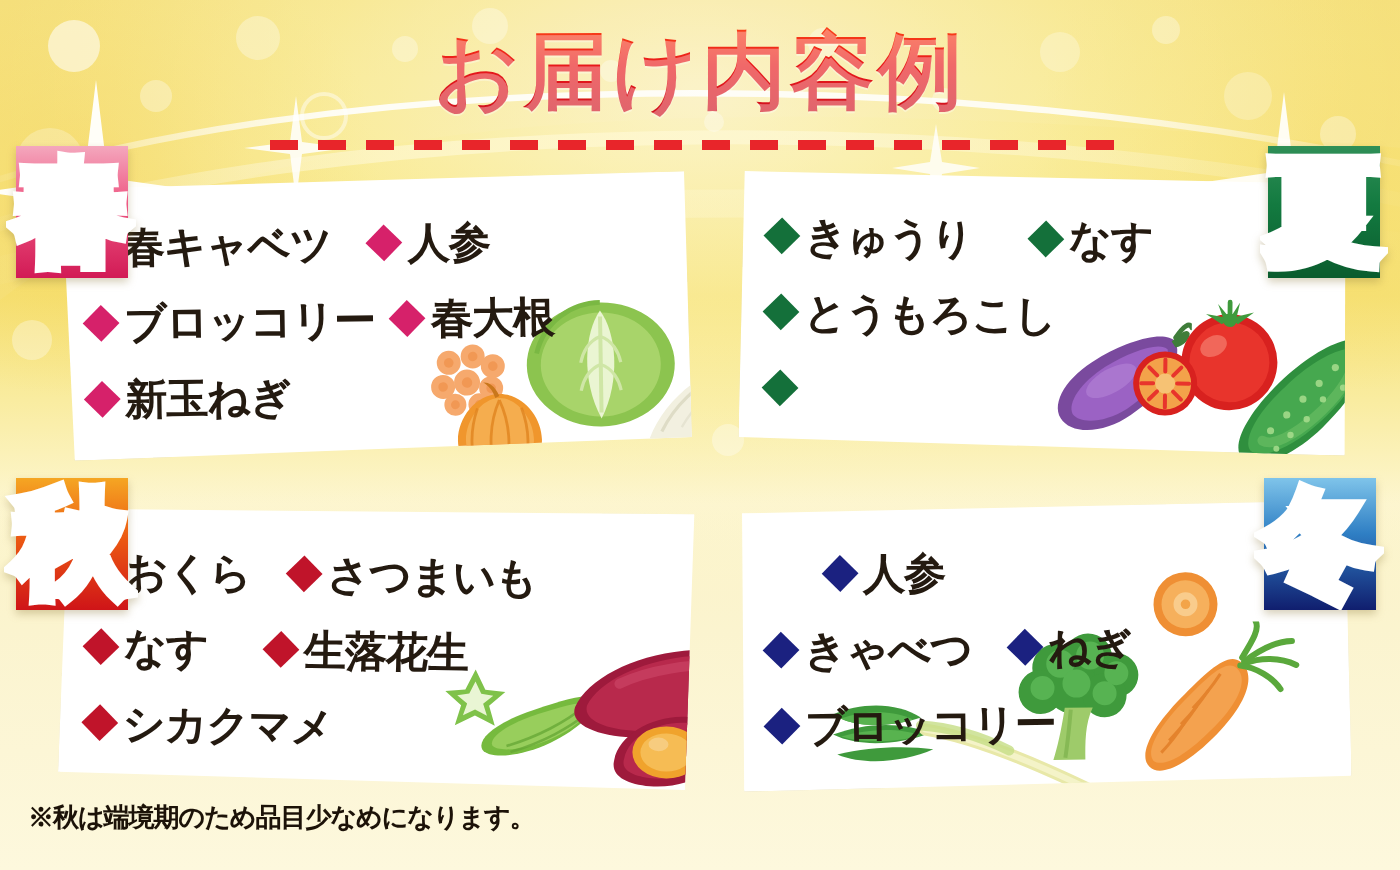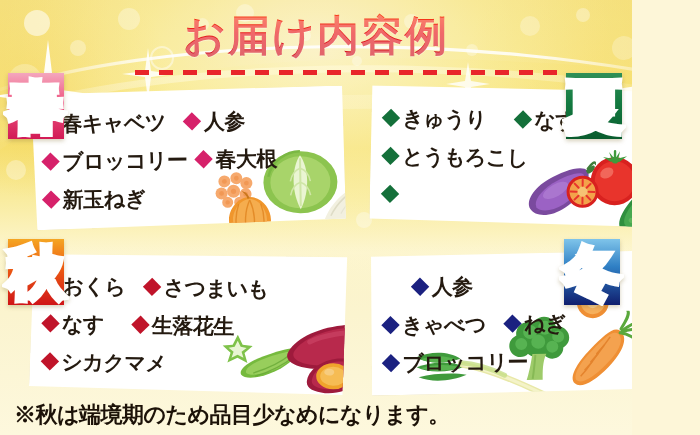--- a/index.html
+++ b/index.html
@@ -1,21 +1,21 @@
 <!DOCTYPE html>
 <html lang="ja"><head>
 <meta charset="utf-8">
 <style>
   html,body{margin:0;padding:0;}
   body{
     width:700px;height:435px;overflow:hidden;
     font-family:"DejaVu Serif", serif;
     background:#fdf6d8;
   }
-  #stage{position:relative;width:632px;height:435px;overflow:hidden;}
+  #stage{position:relative;width:700px;height:435px;overflow:hidden;}
 
   
   .bg-base{
     position:absolute;inset:0;
     background:
       linear-gradient(to bottom,
         #f5e07a 0%, #f7e684 18%, #f6e176 34%,
         #f9ecA0 46%, #fdf6cf 58%, #fbf3c4 72%,
         #fdf7d6 86%, #fdf8e0 100%);
   }
@@ -118,22 +118,22 @@
   .badge-spring span{background:linear-gradient(to bottom,#f4a7bd 0%,#ef5d87 40%,#d21a55 100%);}
   .badge-summer{right:10px;top:78px;}
   .badge-summer span{background:linear-gradient(to bottom,#2f8f57 0%,#137a40 45%,#0a5c2e 100%);}
   .badge-autumn{left:8px;top:244px;}
   .badge-autumn span{background:linear-gradient(to bottom,#f5a623 0%,#ec5a12 45%,#cf1418 100%);}
   .badge-winter{right:12px;top:244px;}
   .badge-winter span{background:linear-gradient(to bottom,#7fc4ea 0%,#2f7fc4 42%,#101e6e 100%);}
 
   
   .footnote{
-    position:absolute;left:14px;bottom:5px;
-    font-size:22px;font-weight:bold;color:#1c1208;
+    position:absolute;left:14px;bottom:17px;
+    font-size:13px;font-weight:bold;color:#1c1208;
     font-family:"DejaVu Serif", serif;letter-spacing:-0.5px;
   }
 
   
   .veg{position:absolute;}
 </style>
 </head>
 <body>
 
 <div id="stage">

